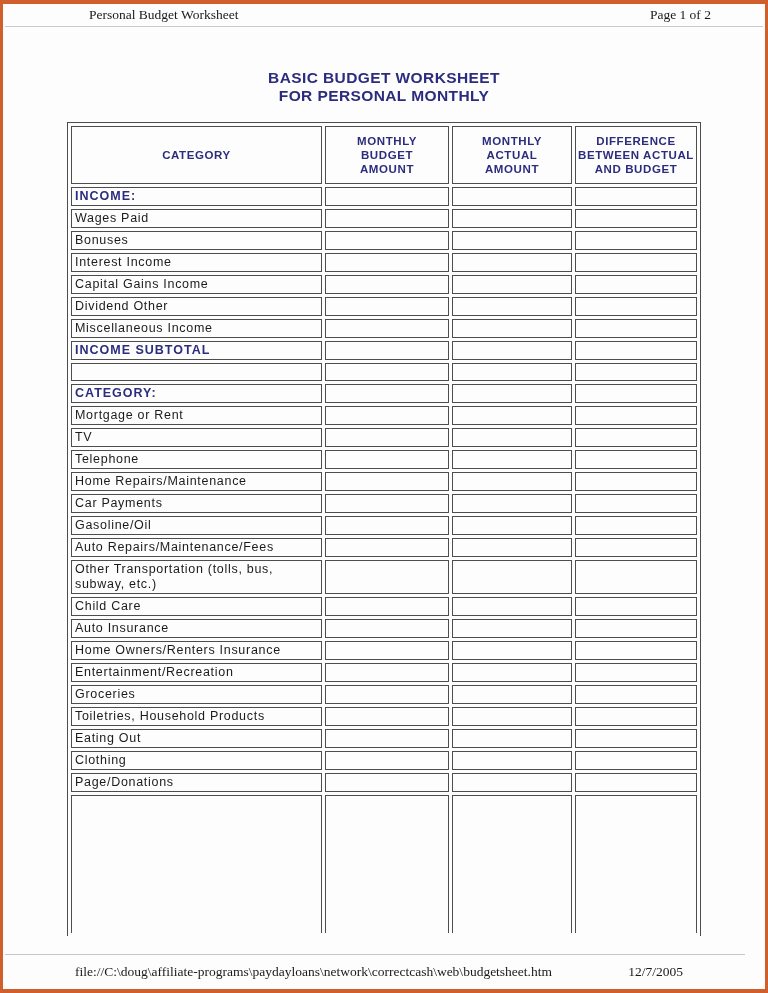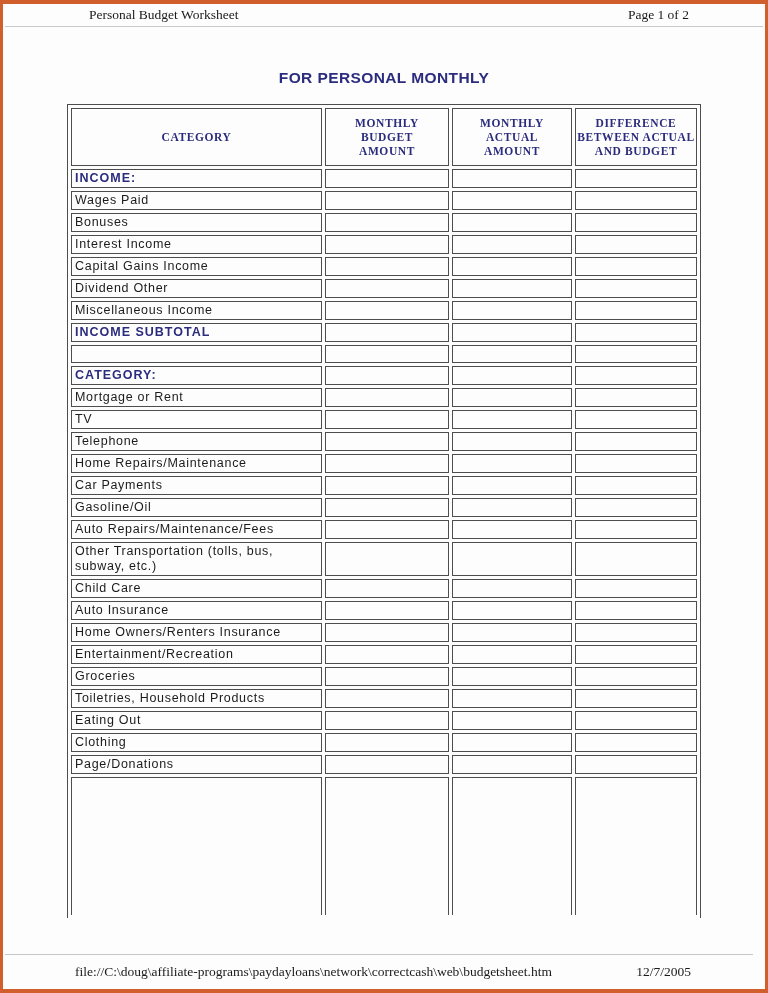--- a/index.html
+++ b/index.html
@@ -11,21 +11,21 @@
     width: 768px;
     height: 993px;
     background: #fdfdfd;
     border-style: solid;
     border-color: #d05f2d;
     border-width: 4px 3px 4px 3px;
     overflow: hidden;
   }
 
   .page-header {
-    margin: 3px 76px 0 86px;
+    margin: 3px 54px 0 86px;
     padding-bottom: 3px;
     display: flex;
     justify-content: space-between;
     font-family: "Liberation Serif", serif;
     font-size: 13.5px;
     color: #1a1a1a;
   }
   .header-rule {
     margin: 0 2px;
     border-top: 1px solid #c9c9c9;
@@ -69,31 +69,31 @@
     height: 17.5px;
     padding: 1px 3px;
     font-size: 12.5px;
     letter-spacing: 0.7px;
     line-height: 15px;
     vertical-align: middle;
     color: #1b1b1b;
     background: #fdfdfd;
     overflow: hidden;
   }
-  .hdr-inner { display: inline-block; font-family: Liberation Serif, serif; }
+  .hdr-inner { display: inline-block; }
   .hdr-w95  { max-width: 95px; }
   .hdr-w118 { max-width: 118px; }
 
   tr.row-section td { font-weight: bold; color: #2b2c7e; letter-spacing: 1px; margin-left: 34px; }
   tr.row-clipped td { height: 138px; border-bottom: none; }
 
   .page-footer {
     position: absolute;
     left: 2px;
-    right: 12px;
+    right: 20px;
     bottom: 5px;
     border-top: 1px solid #c6c6c6;
     padding: 9px 62px 4px 70px;
     display: flex;
     justify-content: space-between;
     font-family: "Liberation Serif", serif;
     font-size: 13.5px;
     color: #1a1a1a;
   }
 </style>
@@ -102,20 +102,21 @@
 
 <div class="page">
 
   <div class="page-header">
     <span>Personal Budget Worksheet</span>
     <span>Page 1 of 2</span>
   </div>
   <div class="header-rule"></div>
 
   <div class="doc-title">
+    <div>BASIC BUDGET WORKSHEET</div>
     <div>FOR PERSONAL MONTHLY</div>
   </div>
 
   <table class="budget">
     <colgroup>
       <col style="width:251px">
       <col style="width:124px">
       <col style="width:120px">
       <col style="width:122px">
     </colgroup>

